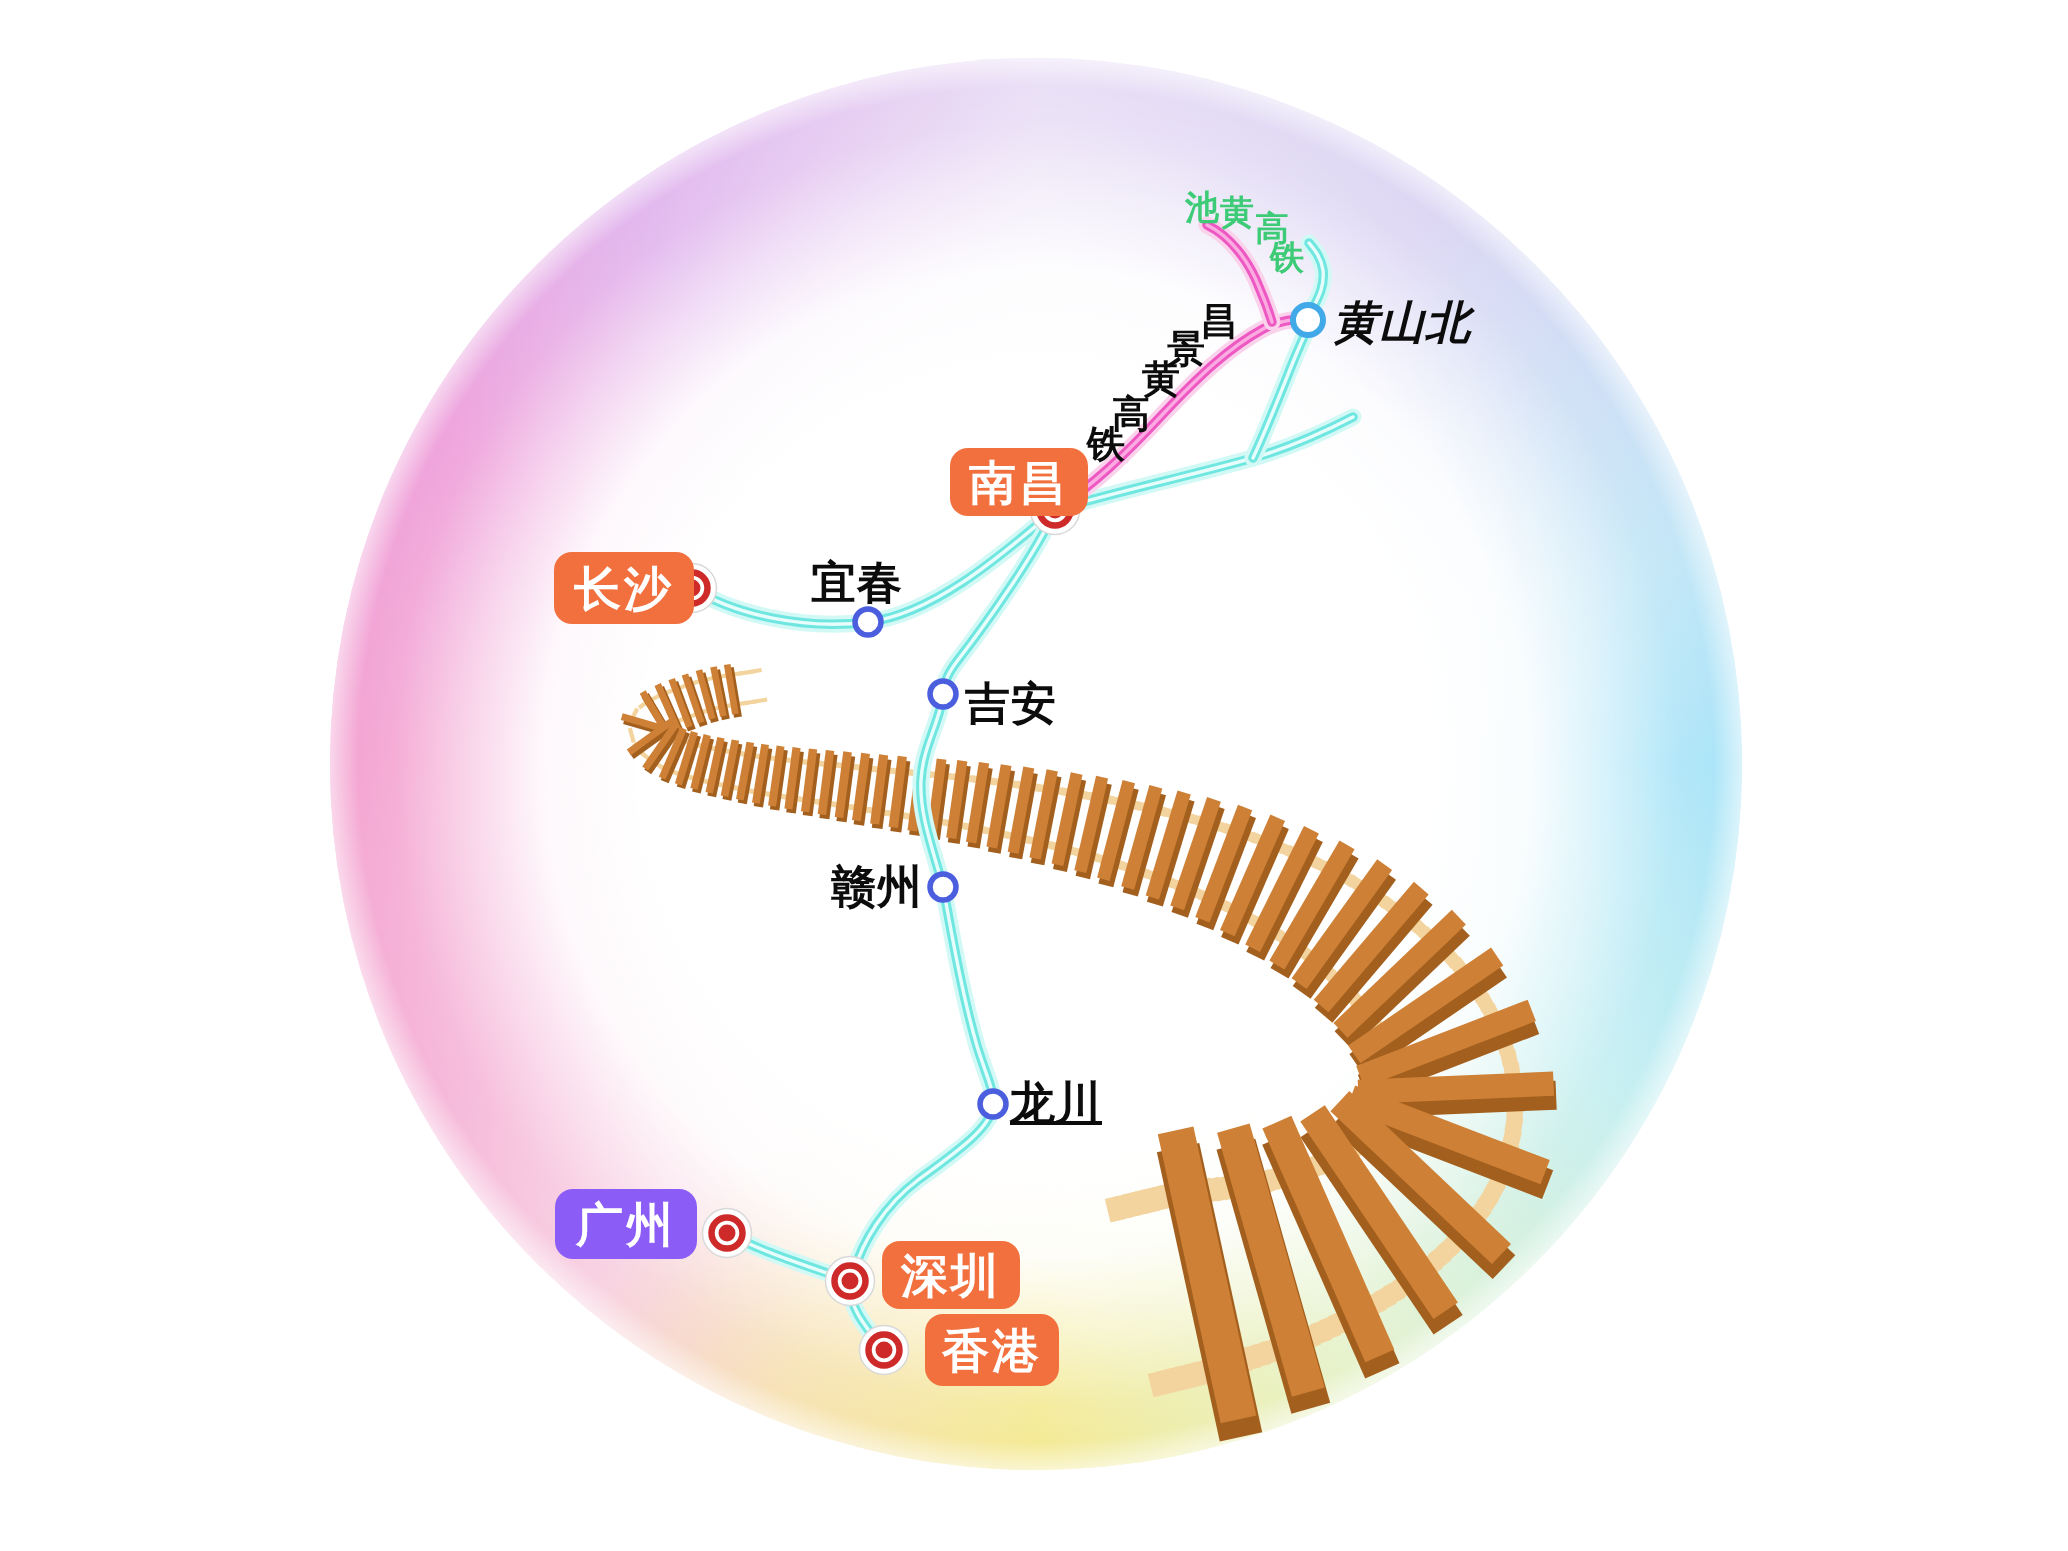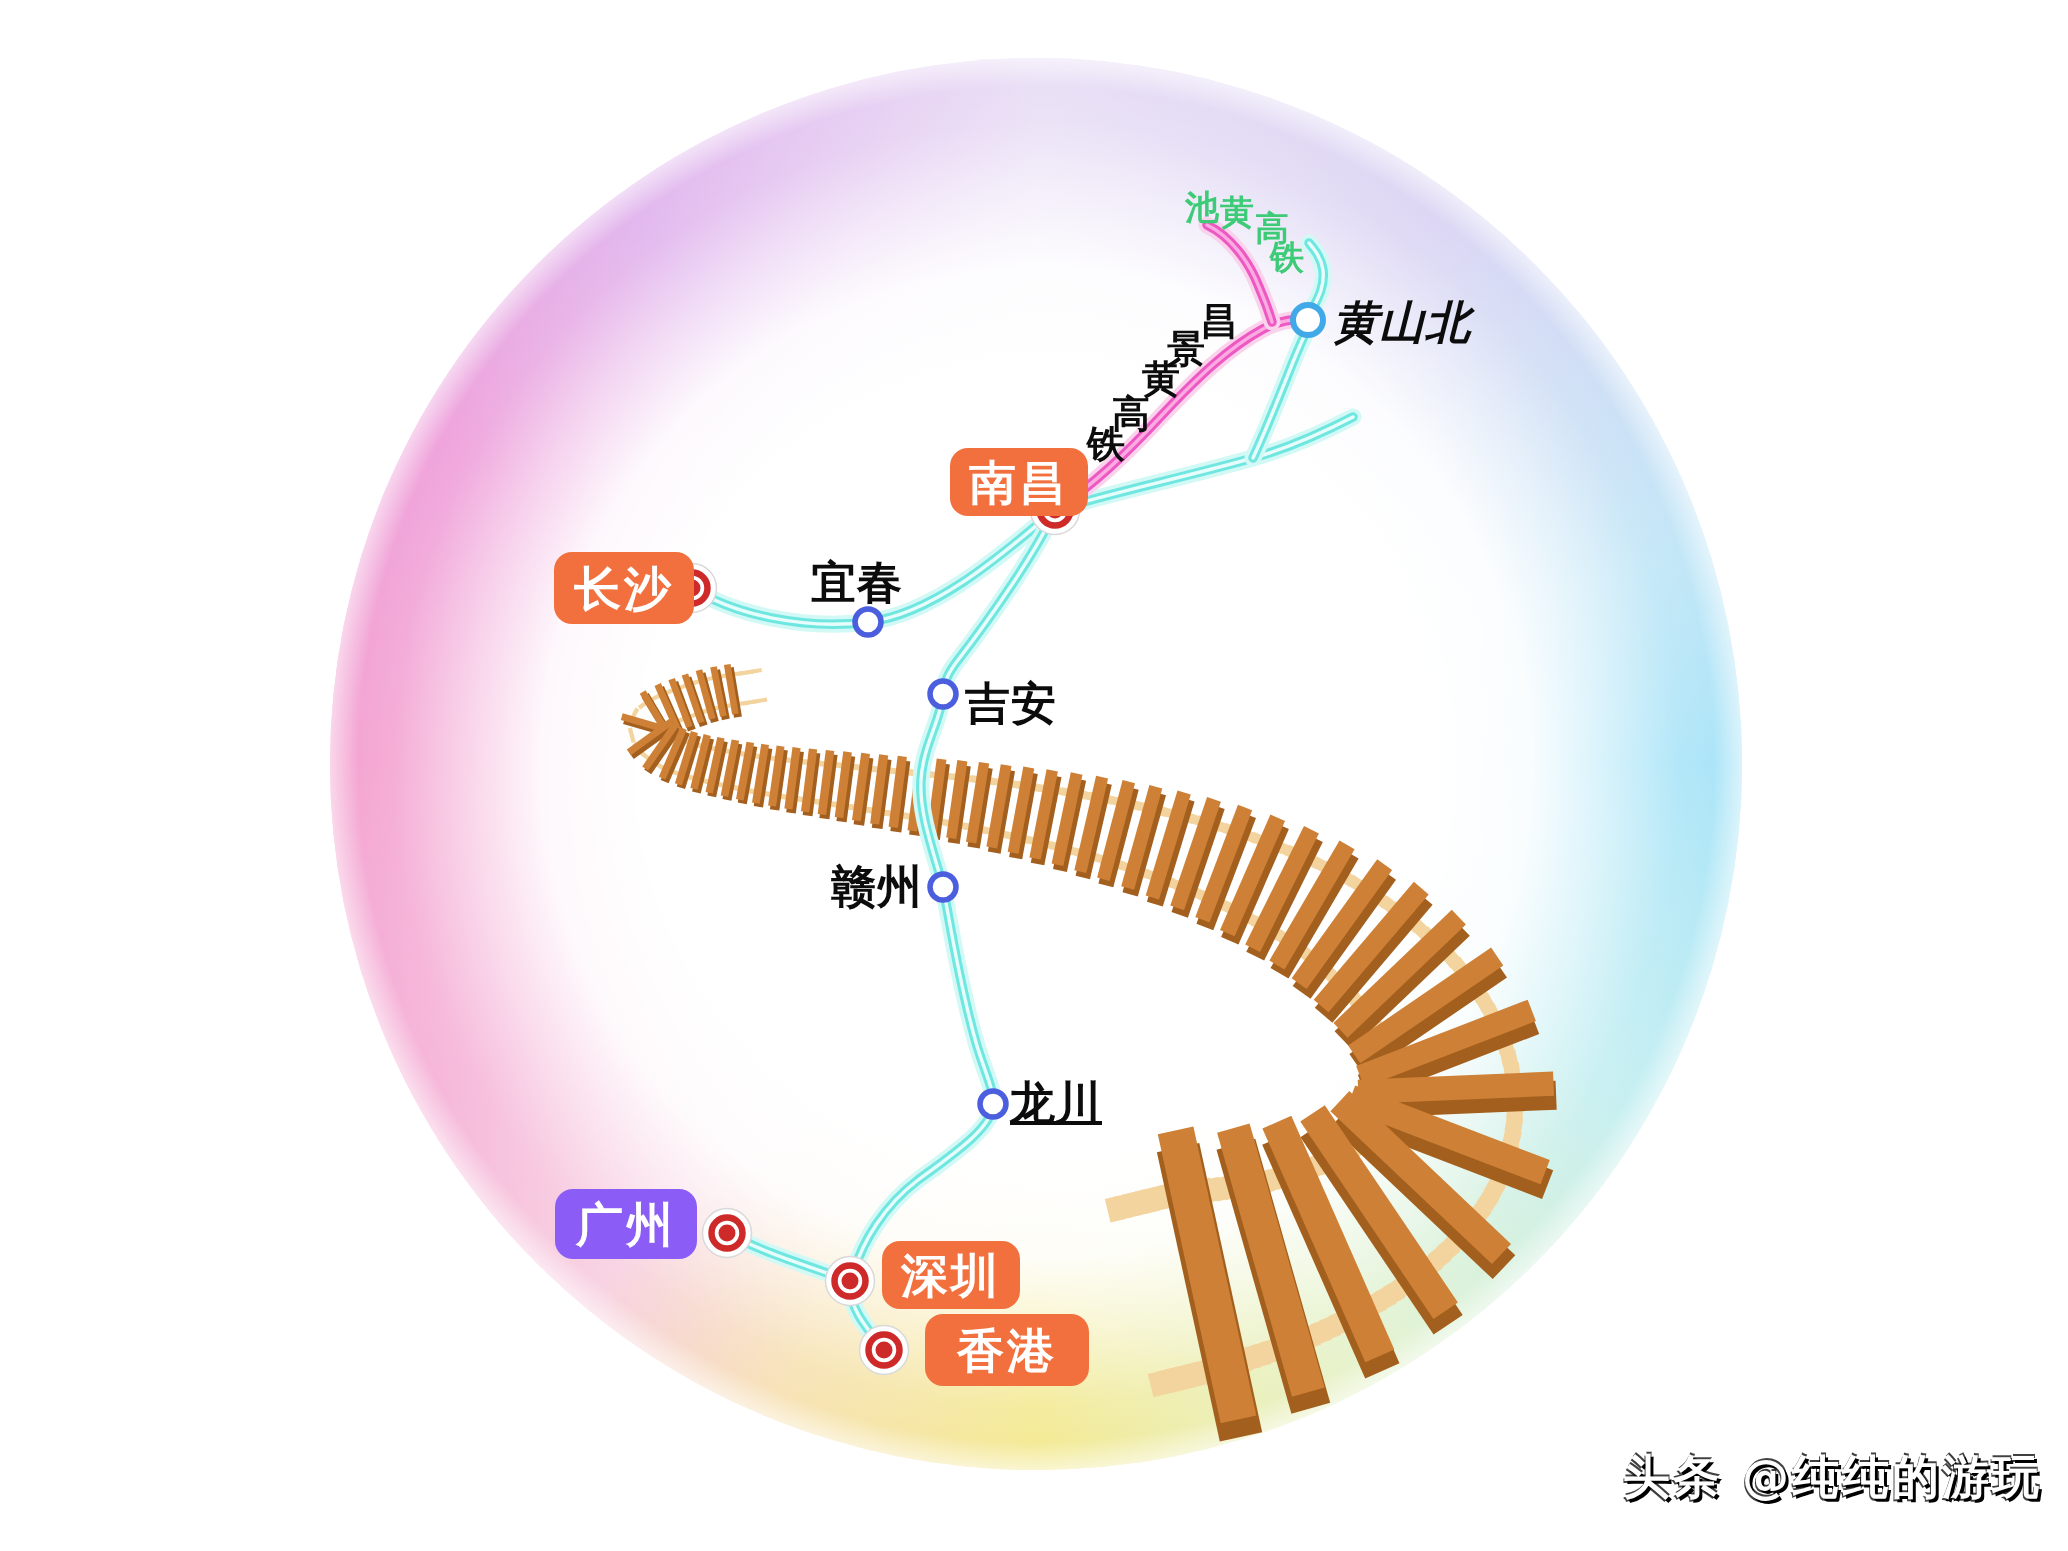--- a/index.html
+++ b/index.html
@@ -546,33 +546,30 @@
           <circle cx="884" cy="1350" r="8.5" fill="#CE2A2A"></circle>
         </g>
       </g>
   </svg>
 
   <div id="labels-layer">
       <div class="badge" style="left: 950px; top: 404px; width: 138px; height: 68px; background: rgb(242, 112, 62); color: rgb(255, 255, 255); margin-top: 44px;">南昌</div>
       <div class="badge" style="left: 518px; top: 552px; width: 140px; height: 72px; background: rgb(242, 112, 62); color: rgb(255, 255, 255); margin-left: 36px;">长沙</div>
       <div class="badge" style="left: 555px; top: 1189px; width: 142px; height: 70px; background: #8b5cf6; color: rgb(255, 255, 255);">广州</div>
       <div class="badge" style="left: 882px; top: 1241px; width: 138px; height: 68px; background: rgb(242, 112, 62); color: rgb(255, 255, 255);">深圳</div>
-      <div class="badge" style="left: 925px; top: 1314px; width: 164px; height: 72px; background: rgb(242, 112, 62); color: rgb(255, 255, 255);">香港</div>
+      <div class="badge" style="left: 925px; top: 1314px; width: 134px; height: 72px; background: rgb(242, 112, 62); color: rgb(255, 255, 255);">香港</div>
       <div class="city-label" style="left: 811px; top: 560px;">宜春</div>
       <div class="city-label" style="left: 965px; top: 681px;">吉安</div>
       <div class="city-label" style="left: 831px; top: 864px;">赣州</div>
       <div class="city-label" style="left: 1010px; top: 1080px; text-decoration: underline;">龙川</div>
       <div class="city-label" style="left: 1333px; top: 300px; font-style: italic;">黄山北</div>
       <div class="line-char" style="left: 1200px; top: 302px; color: rgb(12, 12, 12); font-size: 38px;">昌</div>
       <div class="line-char" style="left: 1167px; top: 330px; color: rgb(12, 12, 12); font-size: 38px;">景</div>
       <div class="line-char" style="left: 1142px; top: 360px; color: rgb(12, 12, 12); font-size: 38px;">黄</div>
       <div class="line-char" style="left: 1112px; top: 395px; color: rgb(12, 12, 12); font-size: 38px;">高</div>
       <div class="line-char" style="left: 1087px; top: 425px; color: rgb(12, 12, 12); font-size: 38px;">铁</div>
       <div class="line-char" style="left: 1185px; top: 190px; color: rgb(62, 203, 120); font-size: 34px;">池</div>
       <div class="line-char" style="left: 1220px; top: 195px; color: rgb(62, 203, 120); font-size: 34px;">黄</div>
       <div class="line-char" style="left: 1255px; top: 211px; color: rgb(62, 203, 120); font-size: 34px;">高</div>
       <div class="line-char" style="left: 1270px; top: 240px; color: rgb(62, 203, 120); font-size: 34px;">铁</div>
     </div>
 
-  <div class="watermark">
-    <span>头条 @纯纯的游玩</span>
-  </div>
 </div>
 
 </body></html>

